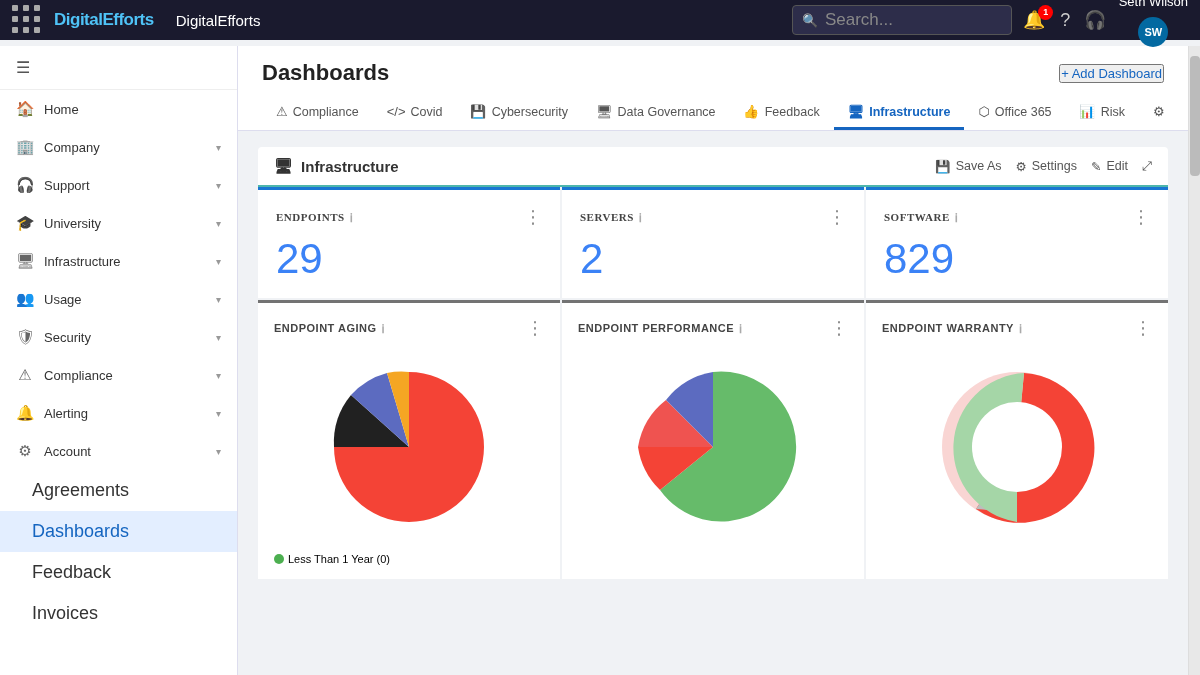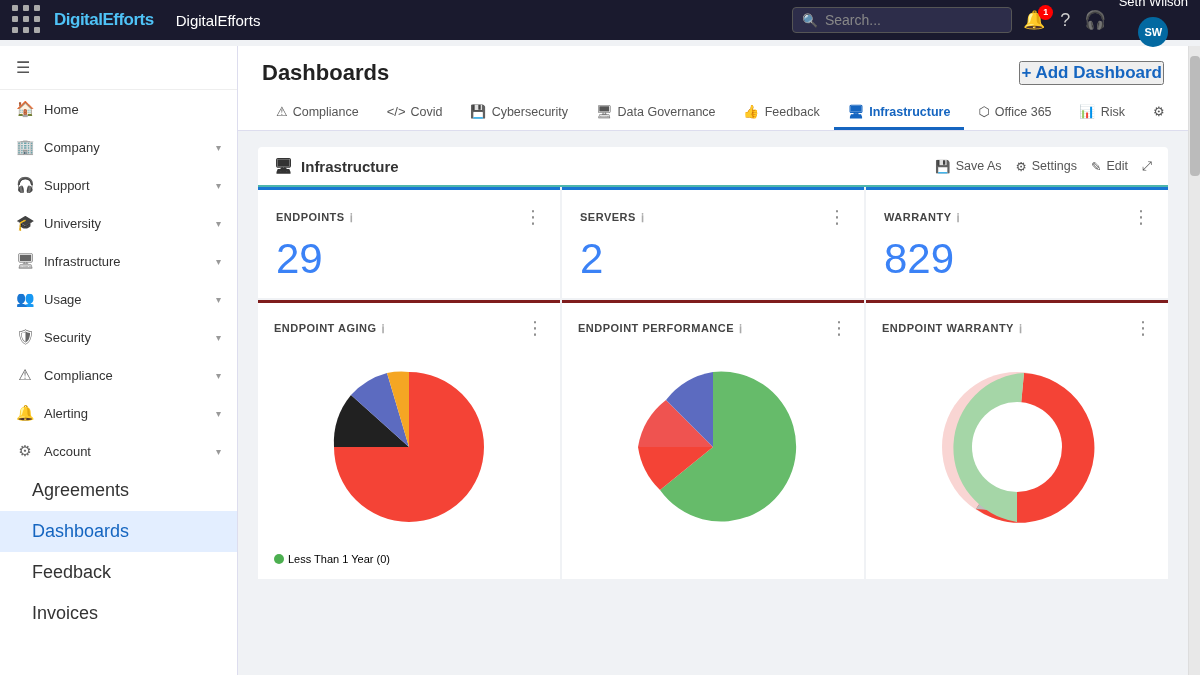--- a/index.html
+++ b/index.html
@@ -14,21 +14,21 @@
     }
     .topnav-grid { display: grid; grid-template-columns: repeat(3,8px); grid-template-rows: repeat(3,8px); gap: 3px; cursor: pointer; }
     .topnav-grid span { display: block; width: 6px; height: 6px; background: #aaa; border-radius: 1px; }
     .topnav-brand { color: #4fc3f7; font-size: 17px; font-weight: 700; letter-spacing: -0.5px; margin-right: 10px; white-space: nowrap; }
     .topnav-appname { color: #fff; font-size: 15px; font-weight: 500; flex: 1; }
     .topnav-search {
       display: flex; align-items: center;
       background: #2d2d4a; border: 1px solid #555; border-radius: 4px;
       padding: 4px 10px; width: 220px; gap: 6px;
     }
-    .topnav-search input { background: transparent; border: none; color: #f97316; font-size: 14px; outline: none; width: 100%; }
+    .topnav-search input { background: transparent; border: none; color: #f97316; font-size: 17px; outline: none; width: 100%; }
     .topnav-search input::placeholder { color: #888; }
     .topnav-icons { display: flex; align-items: center; gap: 14px; }
     .icon-btn { position: relative; cursor: pointer; color: #ccc; font-size: 18px; line-height: 1; }
     .badge { position: absolute; top: -6px; right: -7px; background: red; color: #fff; border-radius: 50%; font-size: 9px; width: 15px; height: 15px; display: flex; align-items: center; justify-content: center; font-weight: 700; }
     .user-area { display: flex; align-items: center; gap: 8px; cursor: pointer; flex-direction: column; }
     .user-name { color: #fff; font-size: 13px; }
     .user-avatar { background: #0369a1; color: #fff; border-radius: 50%; width: 30px; height: 30px; display: flex; align-items: center; justify-content: center; font-size: 11px; font-weight: 700; }
 
     
     .layout { display: flex; margin-top: 46px; height: calc(100vh - 46px); }
@@ -55,21 +55,21 @@
 
     
     .page-header {
       background: #fff; padding: 14px 24px 0;
       border-bottom: 1px solid #dde;
     }
     .page-title-row { display: flex; align-items: center; justify-content: space-between; margin-bottom: 10px; }
     .page-title { font-size: 22px; font-weight: 700; color: #222; }
     .add-dashboard-btn {
       display: flex; align-items: center; gap: 5px;
-      color: #1565c0; font-size: 17px; cursor: pointer; font-weight: 700;
+      color: #1565c0; font-size: 13px; cursor: pointer; font-weight: 400;
     }
     .tabs { display: flex; gap: 0; overflow-x: auto; }
     .tab-item {
       display: flex; align-items: center; gap: 5px;
       padding: 8px 14px; cursor: pointer; color: #555; font-size: 12.5px;
       border-bottom: 3px solid transparent; white-space: nowrap;
     }
     .tab-item.active { color: #1565c0; border-bottom-color: #1565c0; font-weight: 600; }
     .tab-icon { font-size: 13px; }
 
@@ -88,27 +88,27 @@
       display: flex; align-items: center; gap: 5px; cursor: pointer;
       color: #555; font-size: 12.5px;
     }
 
     
     .card-grid { display: grid; grid-template-columns: repeat(3, 1fr); gap: 2px; margin-bottom: 2px; }
     .card {
       background: #fff; padding: 16px 18px;
       border-top: 3px solid #1976d2; position: relative;
     }
-    .card-header { display: flex; justify-content: space-between; margin-bottom: 8px; }
+    .card-header { display: flex; justify-content: space-between; margin-bottom: 8px; font-family: Liberation Serif, serif; }
     .card-title { font-size: 11px; font-weight: 700; color: #444; letter-spacing: 0.5px; display: flex; align-items: center; gap: 5px; }
     .card-menu { color: #888; cursor: pointer; font-size: 18px; }
     .card-value { font-size: 42px; font-weight: 300; color: #3b82f6; line-height: 1.1; }
 
     
-    .chart-card { background: #fff; padding: 14px 16px; border-top: 3px solid #7f1d1d; }
+    .chart-card { background: #fff; padding: 14px 16px; border-top: 3px solid #737373; }
     .chart-header { display: flex; align-items: center; justify-content: space-between; margin-bottom: 8px; }
     .chart-title { font-size: 11px; font-weight: 700; color: #444; letter-spacing: 0.5px; display: flex; align-items: center; gap: 5px; }
 
     
     .pie-container { display: flex; justify-content: center; align-items: center; padding: 10px 0; height: 200px; position: relative; }
 
     
     .sidebar::-webkit-scrollbar { width: 4px; }
     .sidebar::-webkit-scrollbar-thumb { background: #ccc; border-radius: 2px; }
     .main::-webkit-scrollbar { width: 6px; }
@@ -321,21 +321,21 @@
               <span>SERVERS</span>
               <span class="info-icon">ℹ</span>
             </div>
             <span class="card-menu">⋮</span>
           </div>
           <div class="card-value">2</div>
         </div>
         <div class="card">
           <div class="card-header">
             <div class="card-title">
-              <span>WARRANTY</span>
+              <span>SOFTWARE</span>
               <span class="info-icon">ℹ</span>
             </div>
             <span class="card-menu">⋮</span>
           </div>
           <div class="card-value">829</div>
         </div>
       </div>
 
       <div class="card-grid" style="margin-top:2px">
 

